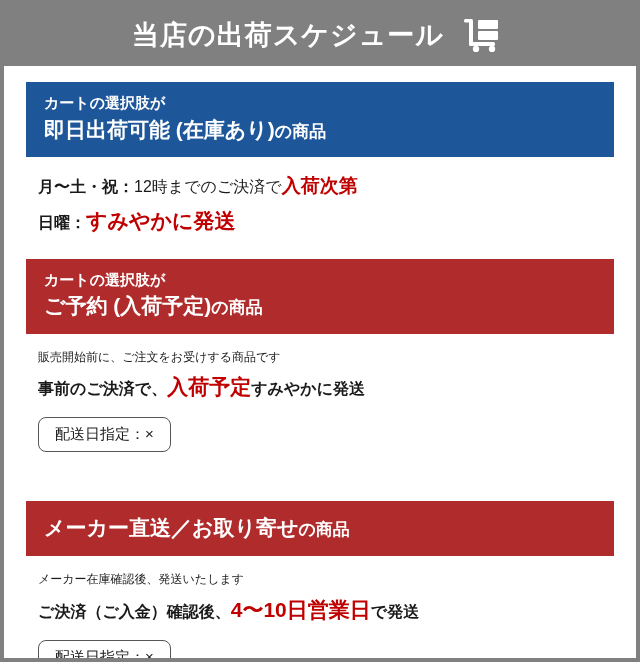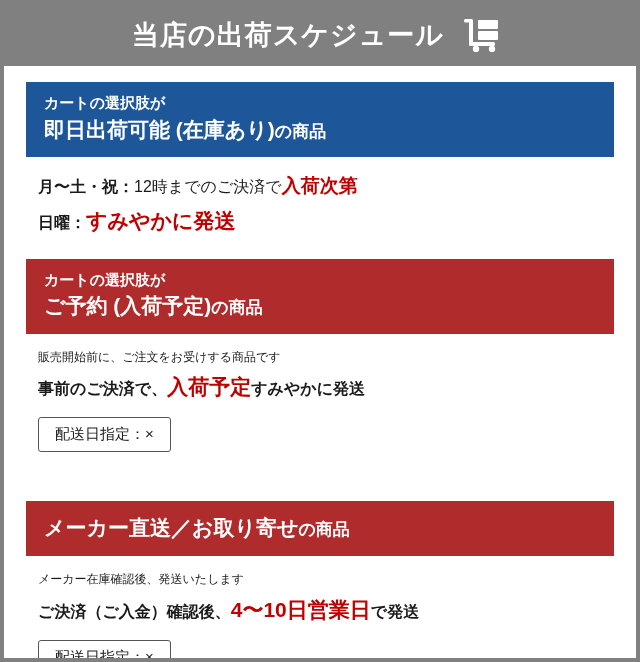--- a/index.html
+++ b/index.html
@@ -107,21 +107,21 @@
     font-weight: bold;
     font-size: 21px;
   }
   .row .plain { font-weight: normal; }
   .row.sm { font-size: 12px; font-weight: normal; }
   .row.bold { font-weight: bold; }
 
   .tag {
     display: inline-block;
     border: 1px solid #555555;
-    border-radius: 3px;
+    border-radius: 8px;
     padding: 7px 16px;
     font-size: 15px;
     color: #1a1a1a;
     margin-top: 8px;
     background: #ffffff;
   }
   .gap-sm { height: 10px; }
   .gap-md { height: 16px; }
 </style>
 </head>

